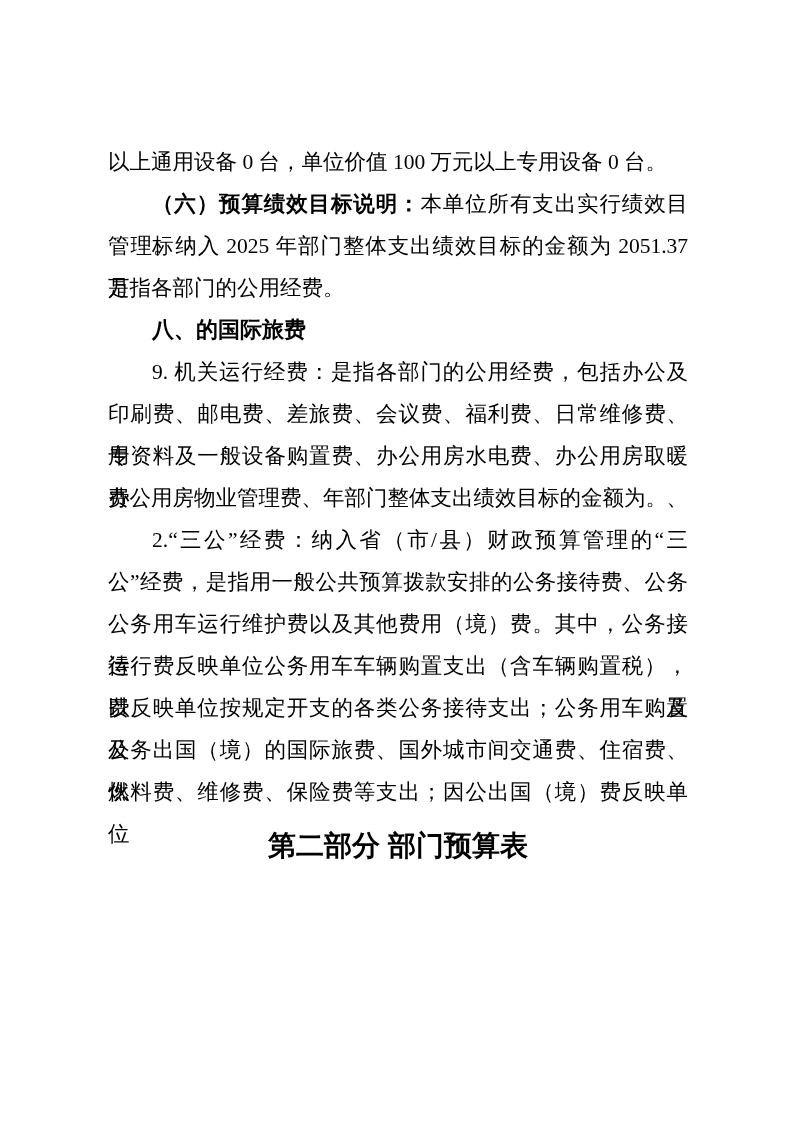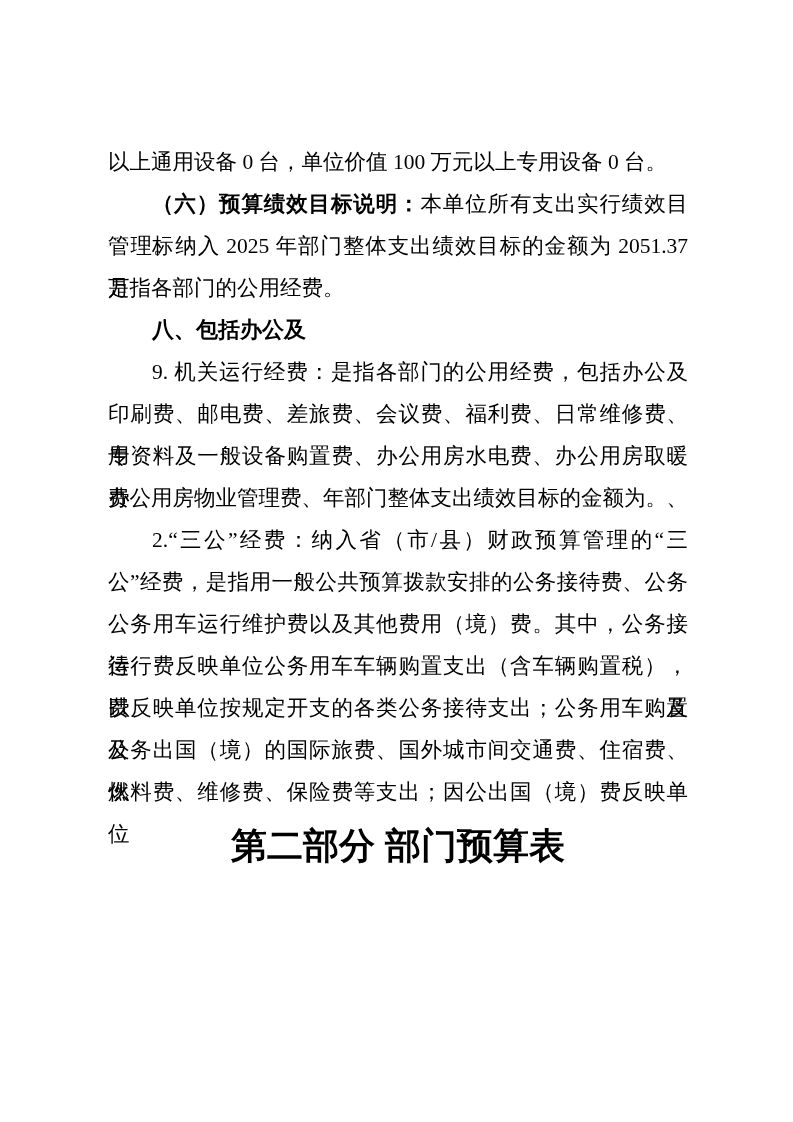--- a/index.html
+++ b/index.html
@@ -50,41 +50,41 @@
     font-size: 22px;
     text-align: left;
   }
   .part2-heading {
     margin: 12px 0 0 0;
     height: 42px;
     line-height: 42px;
     text-align: center;
     font-family: "Liberation Sans", "DejaVu Sans", sans-serif;
     font-weight: bold;
-    font-size: 36px;
+    font-size: 28px;
     color: #000000;
   }
 </style>
 </head>
 <body>
 
 <div class="page">
   <div class="doc">
 
     <div class="para">
       <div class="line pe">以上通用设备 0 台，单位价值 100 万元以上专用设备 0 台。</div>
     </div>
 
     <div class="para">
       <div class="line jl ind"><span class="b">（六）预算绩效目标说明：</span><span>本单位所有支出实行绩效目标</span></div>
       <div class="line jl">管理。纳入 2025 年部门整体支出绩效目标的金额为 2051.37 万</div>
       <div class="line pe">是指各部门的公用经费。</div>
     </div>
 
-    <div class="line terms-heading ind">八、包括办公及</div>
+    <div class="line terms-heading ind">八、的国际旅费</div>
 
     <div class="para">
       <div class="line jl ind">9. 机关运行经费：是指各部门的公用经费，包括办公及</div>
       <div class="line jl">印刷费、邮电费、差旅费、会议费、福利费、日常维修费、专</div>
       <div class="line jl">用资料及一般设备购置费、办公用房水电费、办公用房取暖费、</div>
       <div class="line pe">办公用房物业管理费、年部门整体支出绩效目标的金额为。</div>
     </div>
 
     <div class="para">
       <div class="line jl ind">2.“三公”经费：纳入省（市/县）财政预算管理的“三</div>

